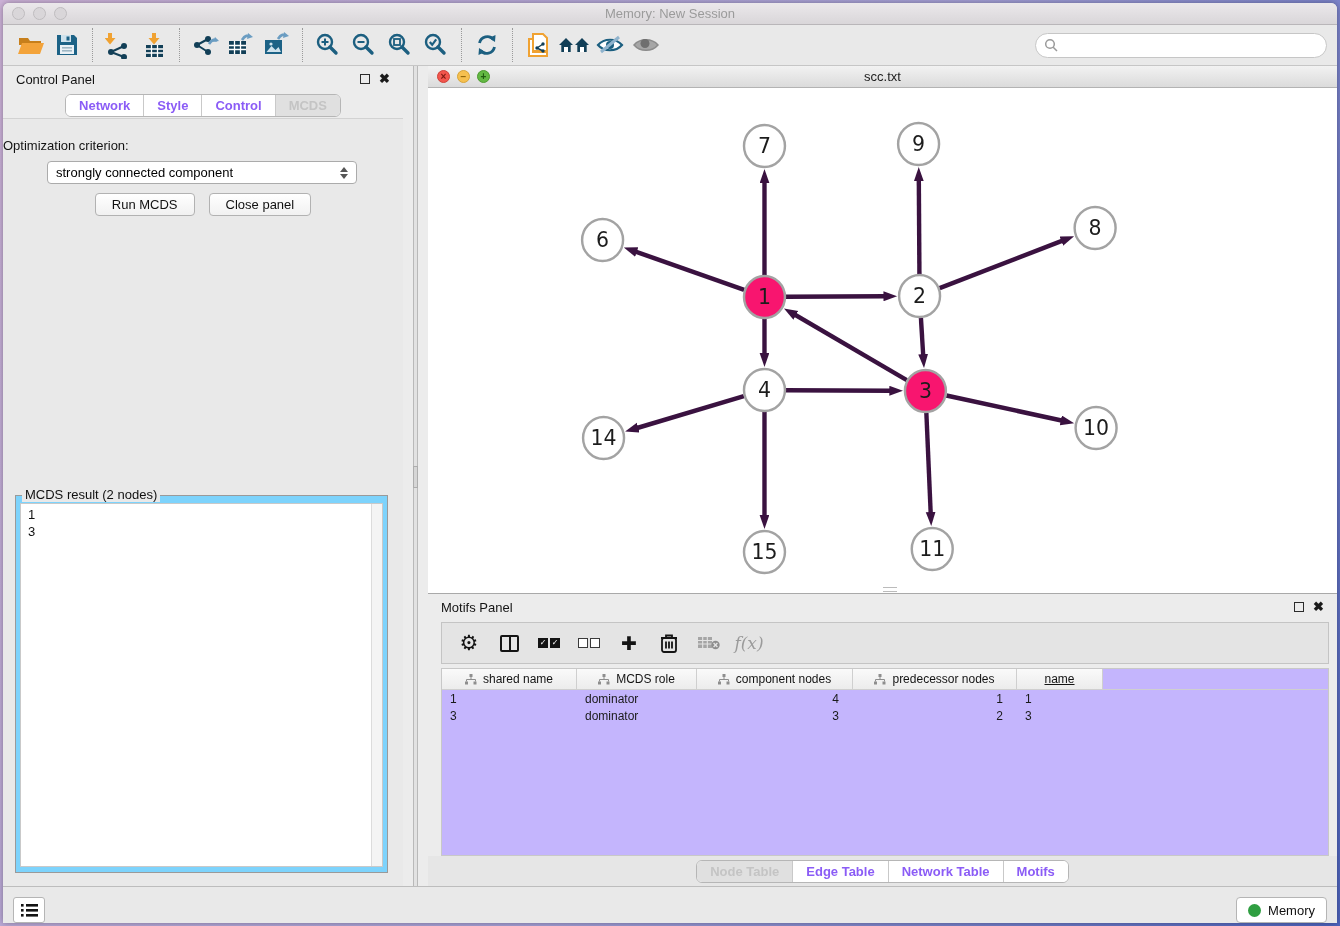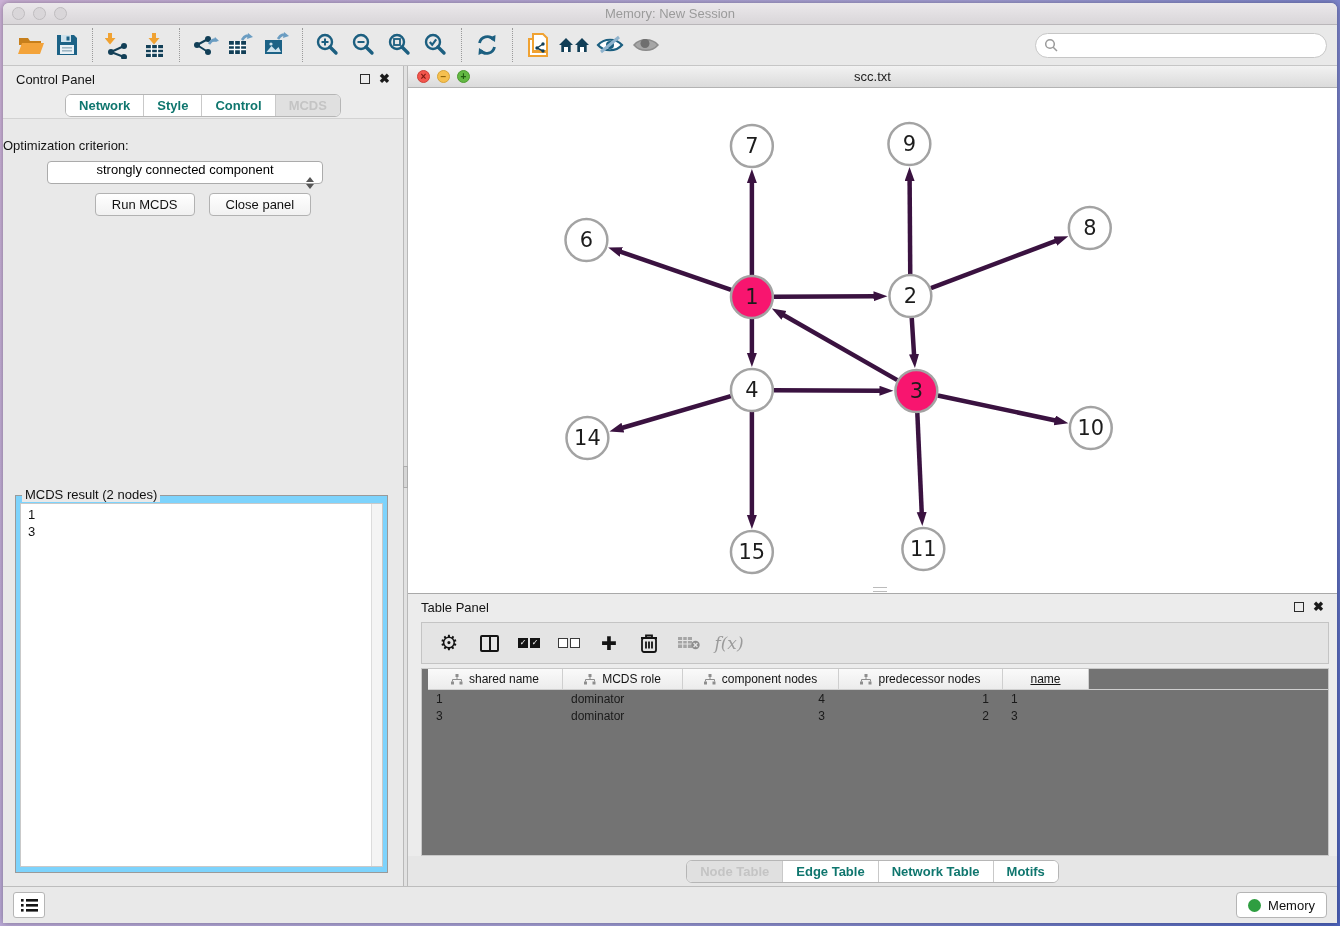--- a/index.html
+++ b/index.html
@@ -14,36 +14,36 @@
   .light { width:13px; height:13px; border-radius:50%; background:#d9d6d9; border:1px solid #bfbcbf; font-size:9px; line-height:11px; text-align:center; font-weight:bold; color:transparent; }
 
   
   .toolbar { height:41px; flex:0 0 41px; background:#e9e9e9; border-bottom:1px solid #c6c6c6; display:flex; align-items:center; padding:0 10px; }
   .tbtn { width:36px; height:32px; display:flex; align-items:center; justify-content:center; cursor:pointer; }
   .tsep { width:1px; height:34px; border-left:1px dotted #9a9a9a; margin:0 7px; }
   .search-box { margin-left:auto; width:292px; height:25px; background:#fff; border:1px solid #c6c6c6; border-radius:13px; display:flex; align-items:center; padding:0 8px; gap:5px; }
   .search-box input { border:none; outline:none; flex:1; font-size:13px; background:transparent; font-family:"Liberation Sans",sans-serif; }
 
   
-  .main { flex:1; display:flex; min-height:0; }
+  .main { flex:1; display:flex; min-height:0;gap:10px; }
 
   
   .control-panel { width:400px; flex:0 0 400px; background:#ececec; position:relative; }
   .cp-header { height:26px; display:flex; align-items:center; padding:0 13px; font-size:13px; color:#141414; }
   .panel-icons { margin-left:auto; display:flex; align-items:center; gap:9px; }
   .float-icon { width:10px; height:10px; border:1.5px solid #2b2b2b; display:inline-block; }
   .close-icon { font-size:13px; font-weight:bold; color:#1a1a1a; line-height:10px; }
   .cp-tabs { display:flex; justify-content:center; margin-top:2px; position:relative; z-index:2; }
   .tabgroup { display:flex; border:1px solid #b6b6b6; border-radius:6px; overflow:hidden; background:#fff; }
-  .tab { padding:3px 13px; font-size:13px; font-weight:bold; color:#0f766e; background:#fff; border-left:1px solid #c9c9c9; cursor:pointer; }
+  .tab { padding:3px 13px; font-size:13px; font-weight:bold; color:#8b5cf6; background:#fff; border-left:1px solid #c9c9c9; cursor:pointer; }
   .tab:first-child { border-left:none; }
   .tab.active { background:#e0e0e0; color:#c4c4c4; }
   .cp-body { position:absolute; left:0; right:0; top:52px; bottom:0; background:#e9e9e9; border-top:1px solid #d2d2d2; }
   .opt-label { position:absolute; top:19px; left:0; right:0; text-align:left; font-size:13px; color:#131313; }
-  .dropdown { position:absolute; top:42px; left:44px; width:276px; height:23px; background:#fff; border:1px solid #ababab; border-radius:4px; display:flex; align-items:center; padding:0 8px; font-size:13px; cursor:pointer;flex-direction:column; }
+  .dropdown { position:absolute; top:42px; left:44px; width:310px; height:23px; background:#fff; border:1px solid #ababab; border-radius:4px; display:flex; align-items:center; padding:0 8px; font-size:13px; cursor:pointer; }
   .stepper { margin-left:auto; display:flex; flex-direction:column; align-items:center; gap:2px; }
   .tri-up { width:0; height:0; border-left:4px solid transparent; border-right:4px solid transparent; border-bottom:5px solid #565656; }
   .tri-down { width:0; height:0; border-left:4px solid transparent; border-right:4px solid transparent; border-top:5px solid #565656; }
   .cp-buttons { position:absolute; top:74px; left:0; right:0; display:flex; justify-content:center; gap:14px; }
   .btn { height:23px; padding:0 16px; background:linear-gradient(#ffffff,#f1f1f1); border:1px solid #b2b2b2; border-radius:4px; font-size:13px; color:#111; cursor:pointer; font-family:"Liberation Sans",sans-serif; }
   .result-box { position:absolute; left:12px; width:373px; top:376px; height:378px; border:1px solid #9a9a9a; background:#7dd3fc; }
   .result-legend { position:absolute; top:-9px; left:6px; background:#e9e9e9; padding:0 3px; font-size:13px; color:#111; }
   .result-inner { position:absolute; left:4px; right:4px; top:7px; bottom:5px; background:#fff; border:1px solid #c9c9c9; font-size:13px; color:#111; }
   .result-lines { padding:2px 7px; line-height:17px; }
   .result-scroll { position:absolute; top:0; bottom:0; right:0; width:11px; background:#f4f4f4; border-left:1px solid #dcdcdc; }
@@ -72,32 +72,32 @@
   .ticon { width:30px; height:30px; display:flex; align-items:center; justify-content:center; cursor:pointer; }
   .gear-glyph { font-size:21px; color:#141414; font-family:"DejaVu Sans",sans-serif; }
   .col-glyph { width:19px; height:17px; border:2px solid #141414; border-radius:2px; position:relative; }
   .col-glyph:before { content:""; position:absolute; left:50%; top:0; bottom:0; width:2px; background:#141414; }
   .cb-pair { display:flex; gap:2px; }
   .cb { width:10px; height:10px; font-size:8px; line-height:10px; text-align:center; }
   .cb.checked { background:#141414; color:#fff; }
   .cb.empty { border:1.5px solid #3a3a3a; background:#fff; }
   .plus-glyph { font-size:19px; font-weight:bold; color:#141414; font-family:"DejaVu Sans",sans-serif; }
   .fx-glyph { font-family:"DejaVu Serif",serif; font-style:italic; font-size:17px; color:#9b9b9b; }
-  .tp-table { margin:4px 8px 0 13px; flex:1; background:#737373; border:1px solid #c8c8c8; overflow:hidden; font-size:12px;padding-left:6px; }
+  .tp-table { margin:4px 8px 0 13px; flex:1; background:#c4b5fd; border:1px solid #c8c8c8; overflow:hidden; font-size:12px; }
   .thead { display:flex; height:21px; border-bottom:1px solid #cfcfcf; }
   .th { background:linear-gradient(#fafafa,#ececec); border-right:1px solid #cfcfcf; display:flex; align-items:center; justify-content:center; gap:6px; color:#141414; cursor:pointer; }
   .trow { display:flex; height:17px; align-items:center; color:#1a1a1a; }
   .td { overflow:hidden; white-space:nowrap; }
   .td.left { padding-left:8px; text-align:left; }
   .td.right { padding-right:14px; text-align:right; }
   .tp-tabs { height:30px; flex:0 0 30px; display:flex; align-items:center; justify-content:center; background:#e6e6e6; }
   .tp-tabs .tab { font-weight:bold; }
 
   
-  .statusbar { height:37px; flex:0 0 37px; background:#e9e9e9; border-top:1px solid #bdbdbd; display:flex; align-items:center; padding:14px 10px; }
+  .statusbar { height:37px; flex:0 0 37px; background:#e9e9e9; border-top:1px solid #bdbdbd; display:flex; align-items:flex-end; padding:0 10px; }
   .sb-left { width:32px; height:26px; background:#fff; border:1px solid #b5b5b5; border-radius:3px; display:flex; align-items:center; justify-content:center; cursor:pointer; }
   .memory-btn { margin-left:auto; height:26px; background:#fff; border:1px solid #b5b5b5; border-radius:4px; display:flex; align-items:center; gap:7px; padding:0 11px; font-size:13px; color:#111; cursor:pointer; }
   .mem-dot { width:13px; height:13px; border-radius:50%; background:#2f9e41; }
 </style>
 </head>
 <body>
 
 <div class="desktop">
   <div class="window">
 
@@ -358,21 +358,21 @@
                   <circle cx="517" cy="461" r="21" fill="#ffffff" stroke="#a3a3a3" stroke-width="2.5"></circle>
                   <text x="517" y="468.5" text-anchor="middle" font-size="21" fill="#1c1c1c" font-family="&quot;DejaVu Sans&quot;, sans-serif">11</text>
                 </g>
             </svg>
             <div class="grip"></div>
           </div>
         </div>
 
         <div class="table-panel">
           <div class="tp-header">
-            <span>Table Panel</span>
+            <span>Motifs Panel</span>
             <span class="panel-icons">
               <span class="float-icon"></span>
               <span class="close-icon">✖</span>
             </span>
           </div>
           <div class="tp-toolbar">
             <span class="ticon">
                 <span class="gear-glyph">⚙</span>
               </span>
             <span class="ticon">

